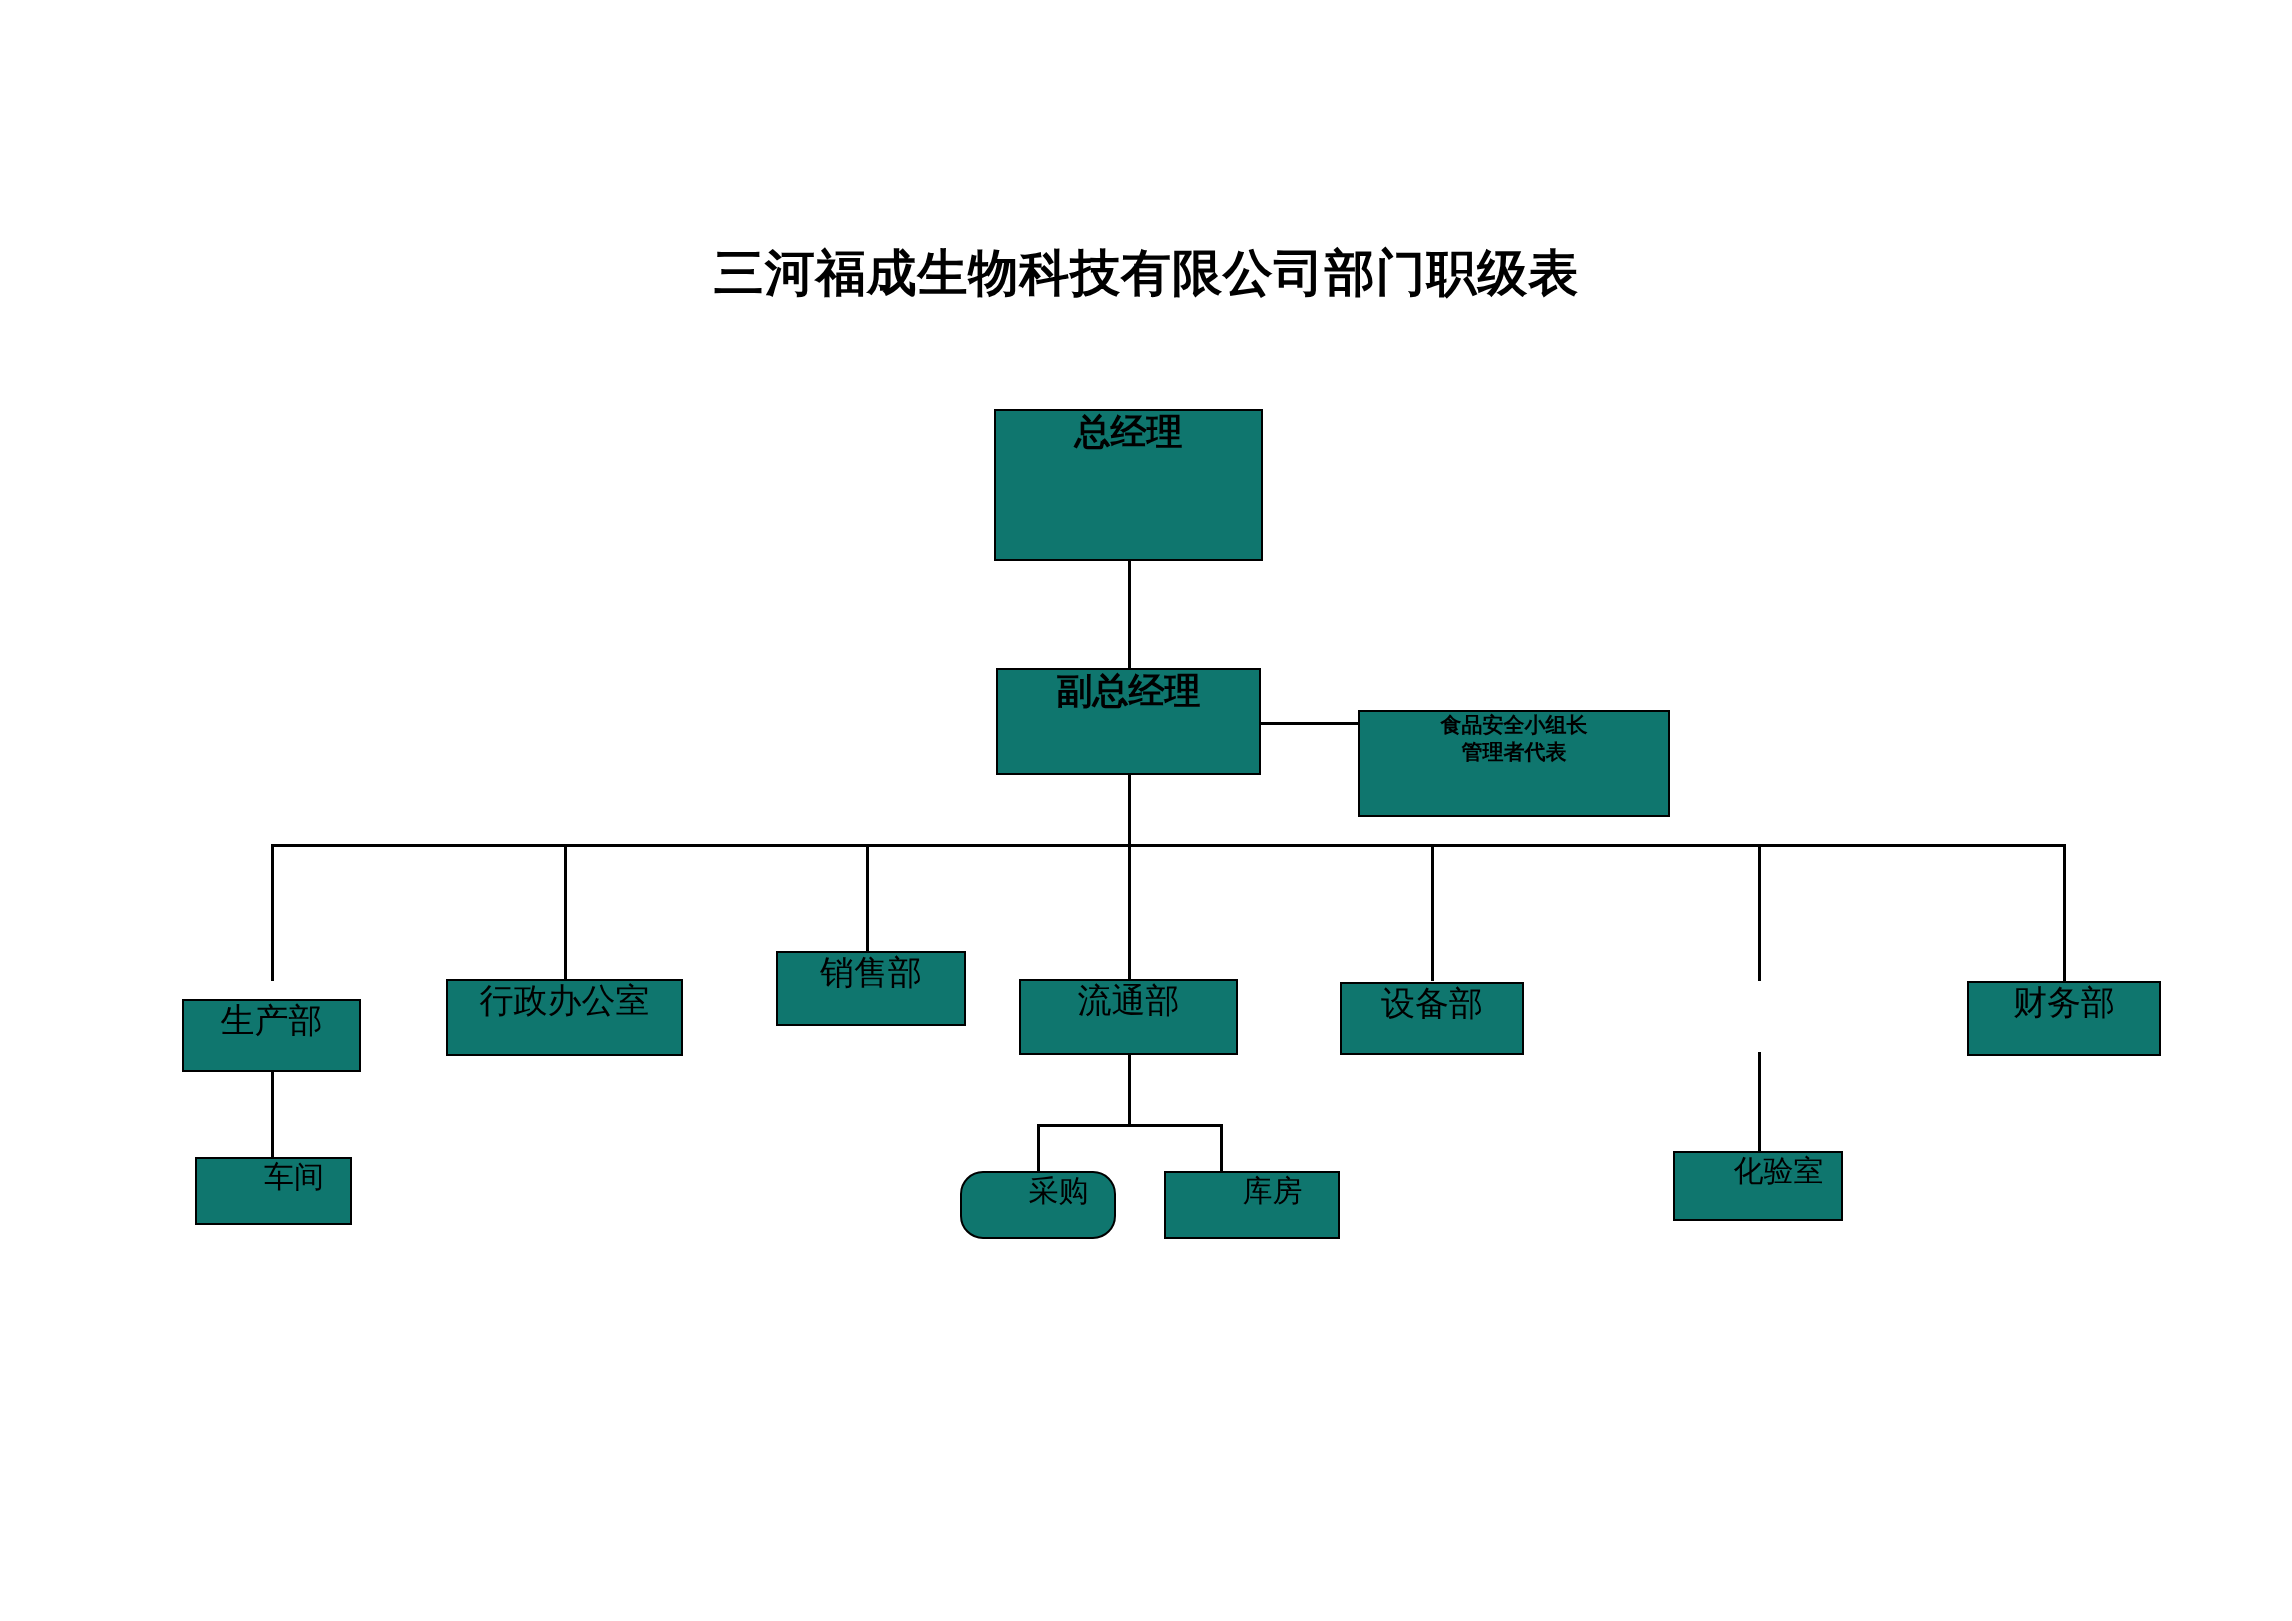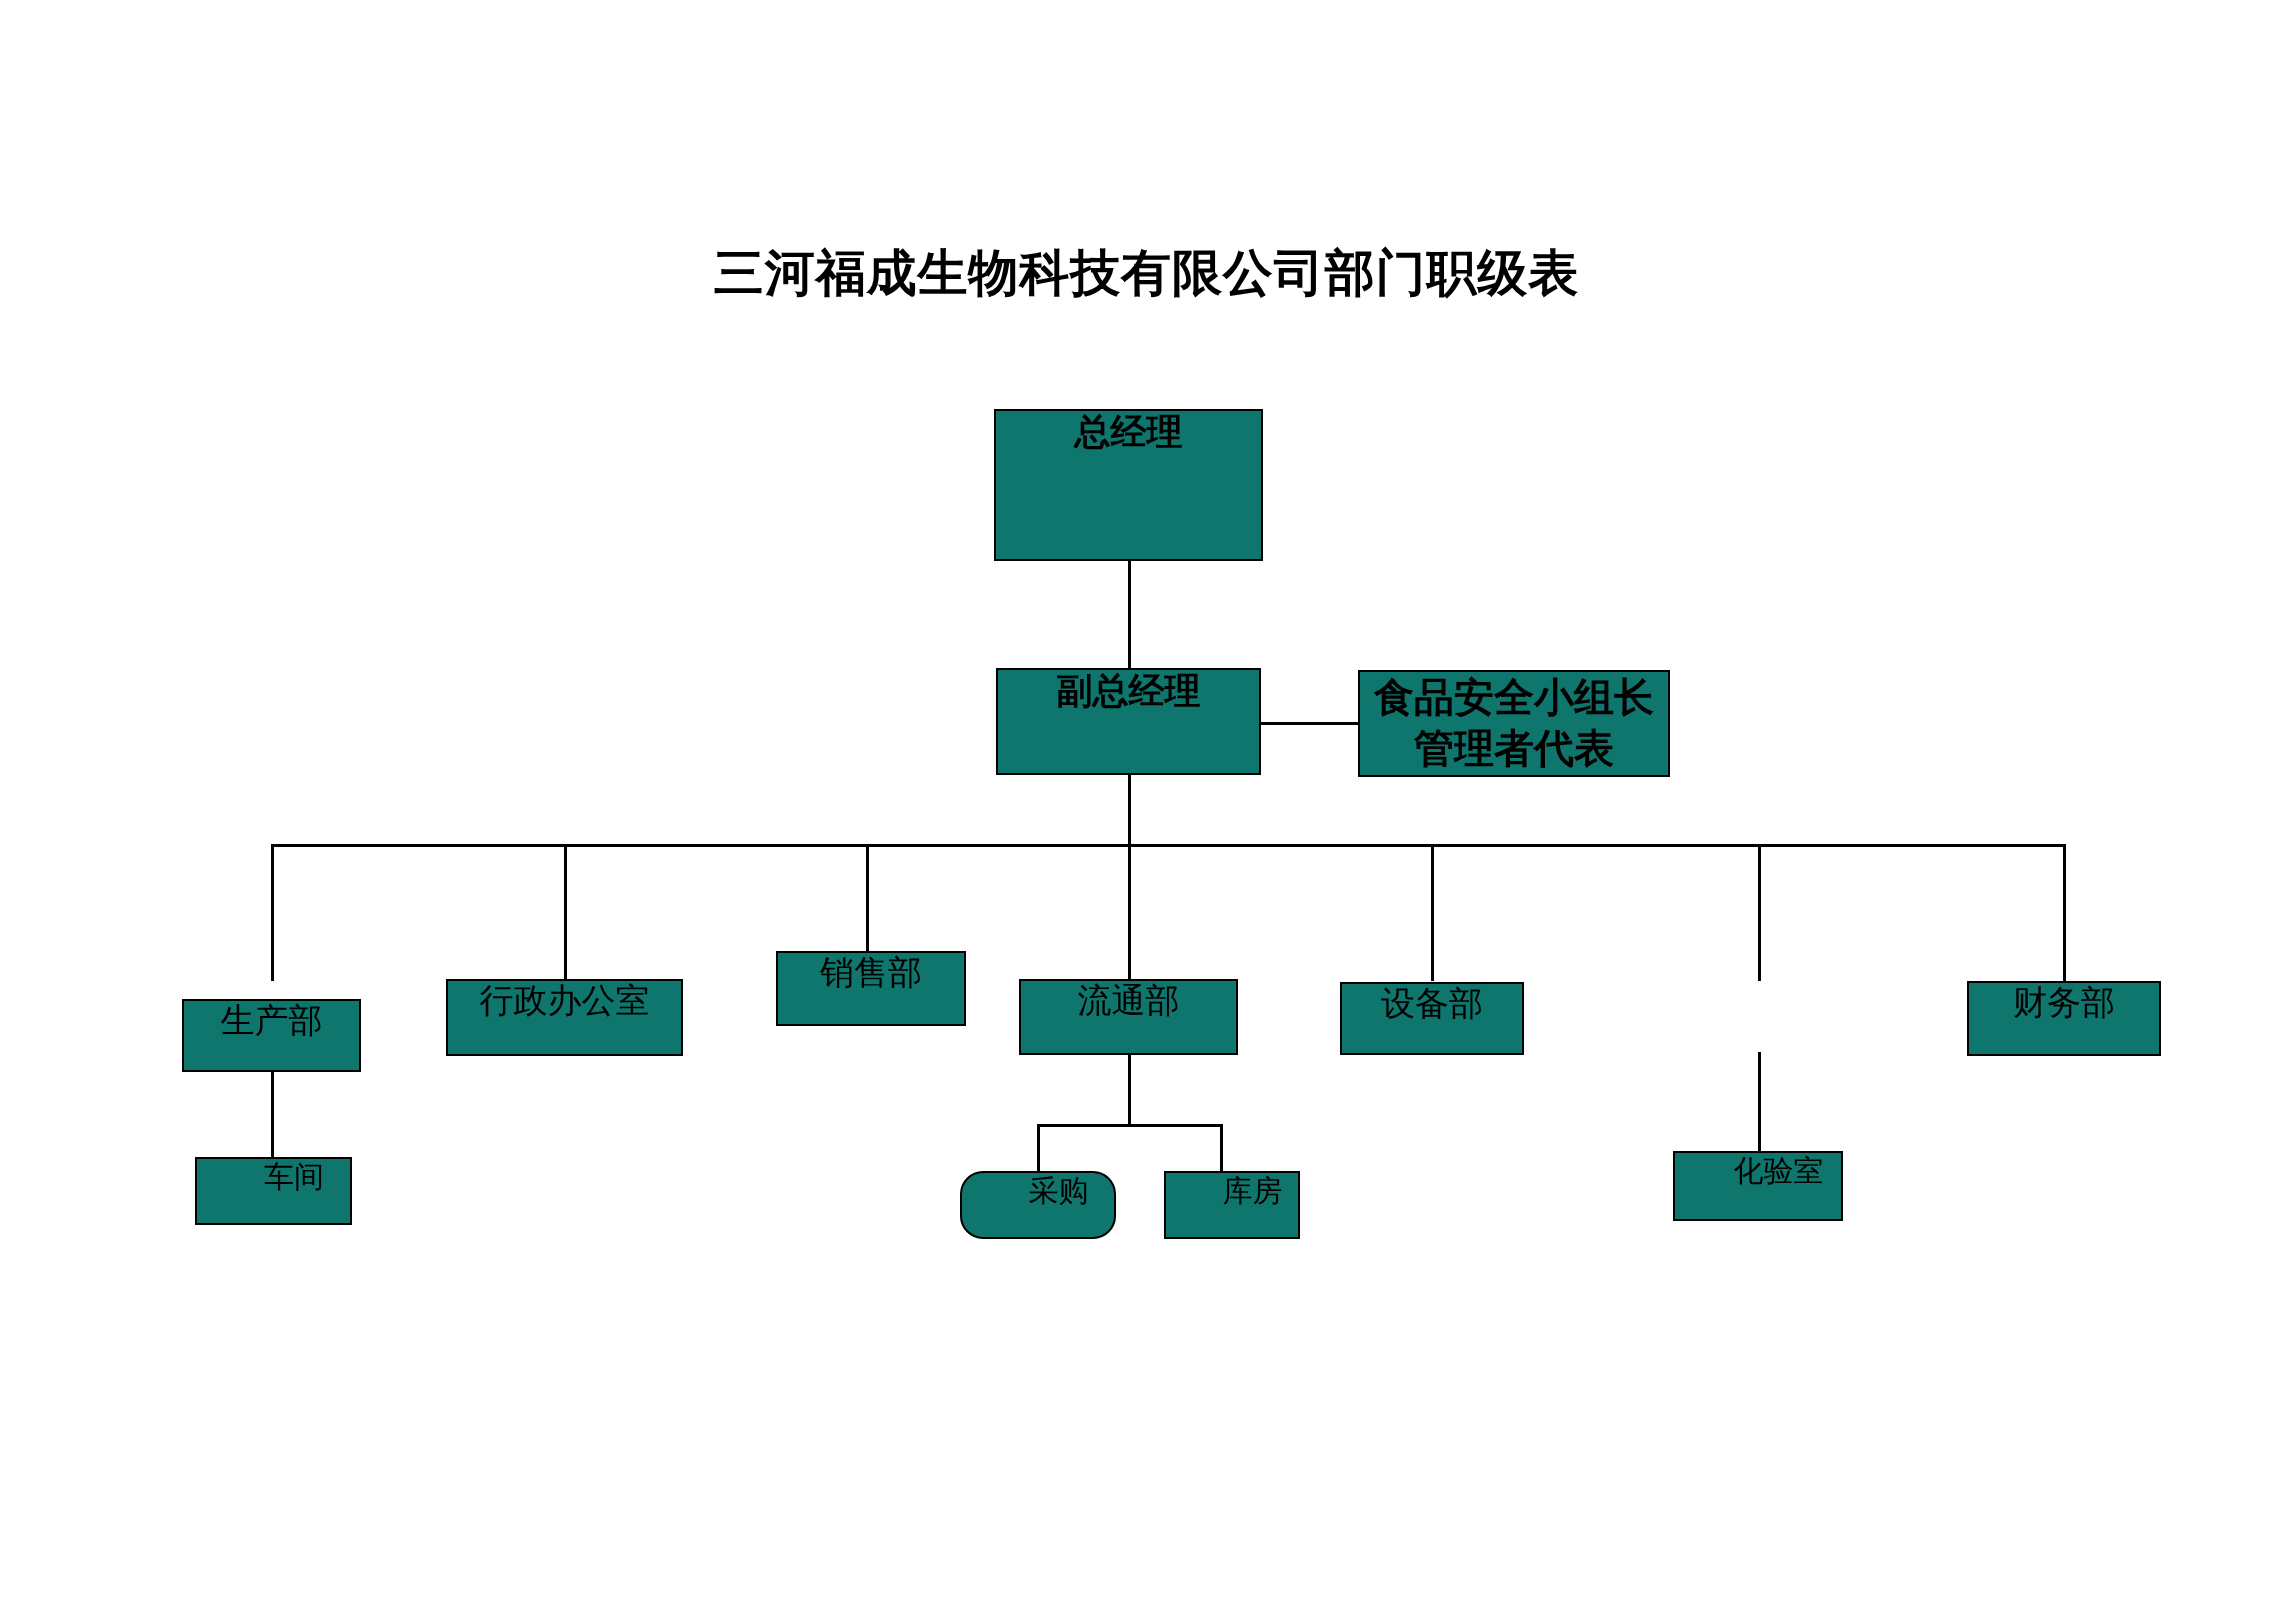--- a/index.html
+++ b/index.html
@@ -60,22 +60,23 @@
   }
   .node.sub {
     font-family: "Liberation Serif", "DejaVu Serif", serif;
     font-weight: normal;
     font-size: 30px;
     padding-left: 41px;
   }
   .node.staff {
     font-family: "Liberation Sans", "DejaVu Sans", sans-serif;
     font-weight: bold;
-    font-size: 40px;
+    font-size: 21px;
     line-height: 1.28;
+    margin-top: 40px;
   }
   
   .line {
     position: absolute;
     background: #000000;
     z-index: 1;
   }
   .line.v { width: 2.7px; }
   .line.h { height: 2.7px; }
 </style>
@@ -150,21 +151,21 @@
   </div>
 
   <div class="node sub" style="left:195px; top:1157px; width:157px; height:68px;">
     <span class="label">车间</span>
   </div>
 
   <div class="node sub" style="left:960px; top:1171px; width:156px; height:68px;border-radius:23px;">
     <span class="label">采购</span>
   </div>
 
-  <div class="node sub" style="left:1164px; top:1171px; width:136px; height:68px;">
+  <div class="node sub" style="left:1164px; top:1171px; width:176px; height:68px;">
     <span class="label">库房</span>
   </div>
 
   <div class="node sub" style="left:1673px; top:1151px; width:170px; height:70px;">
     <span class="label">化验室</span>
   </div>
 
 </div>
 
 

